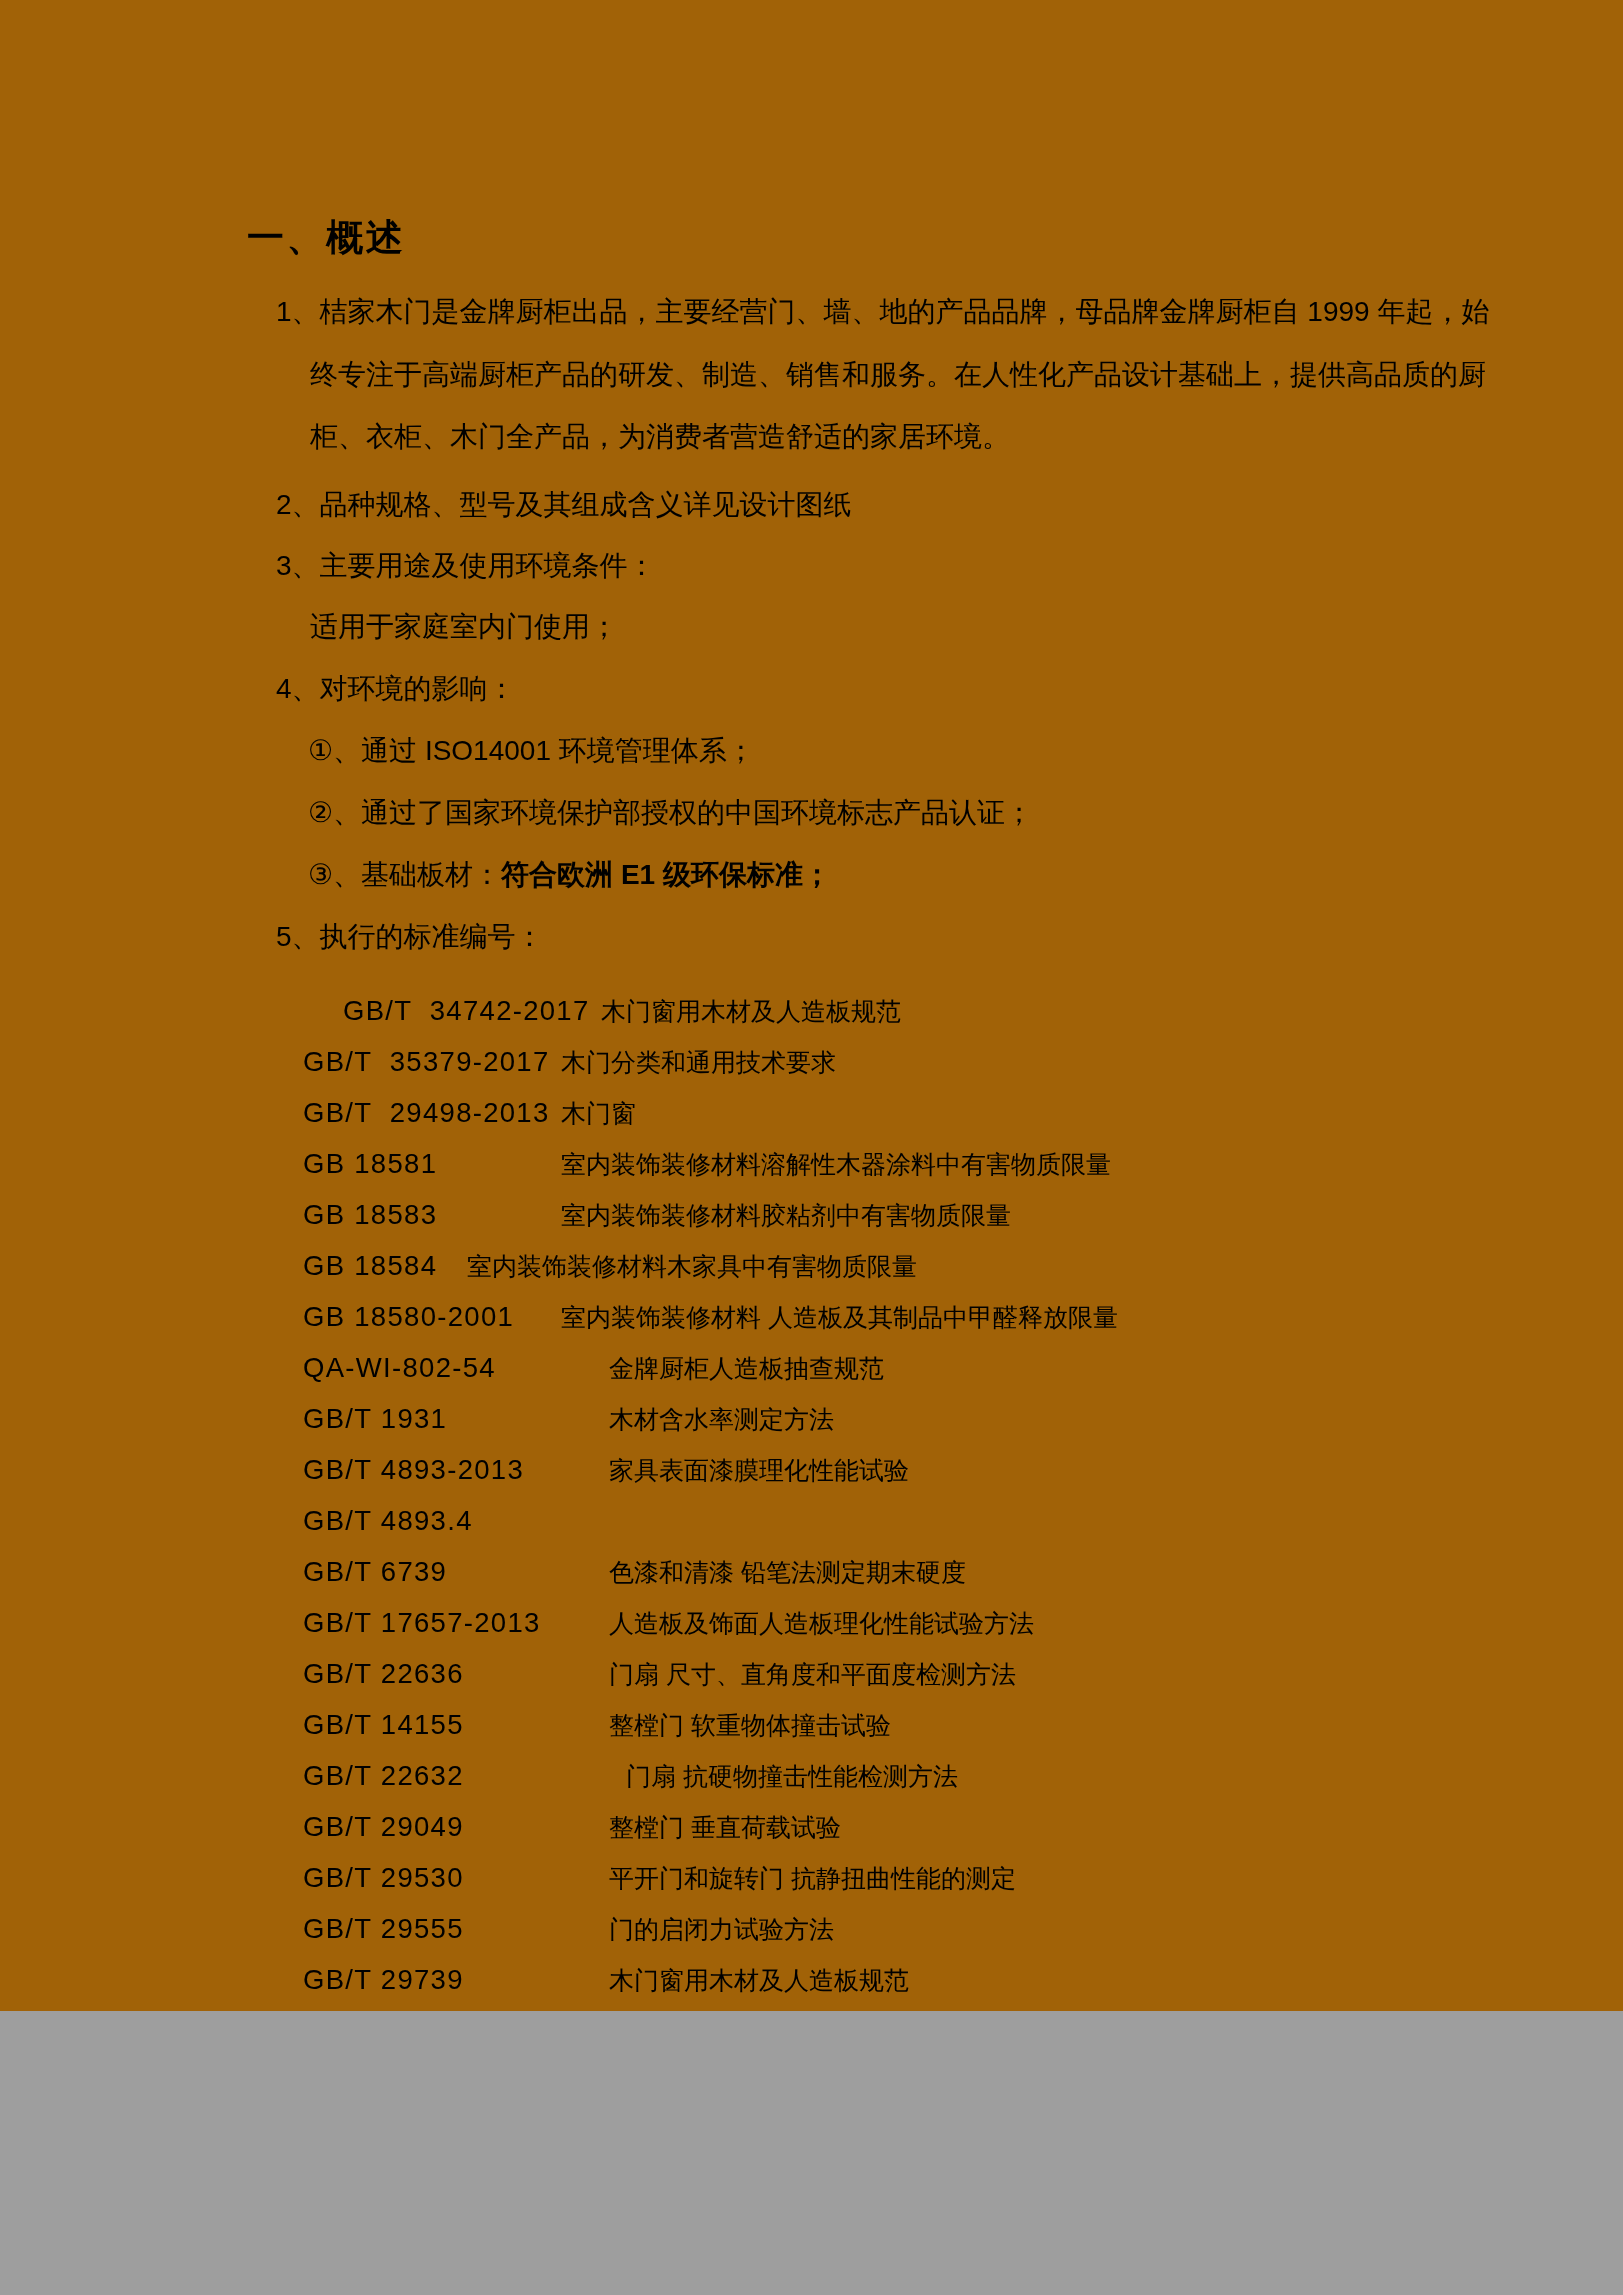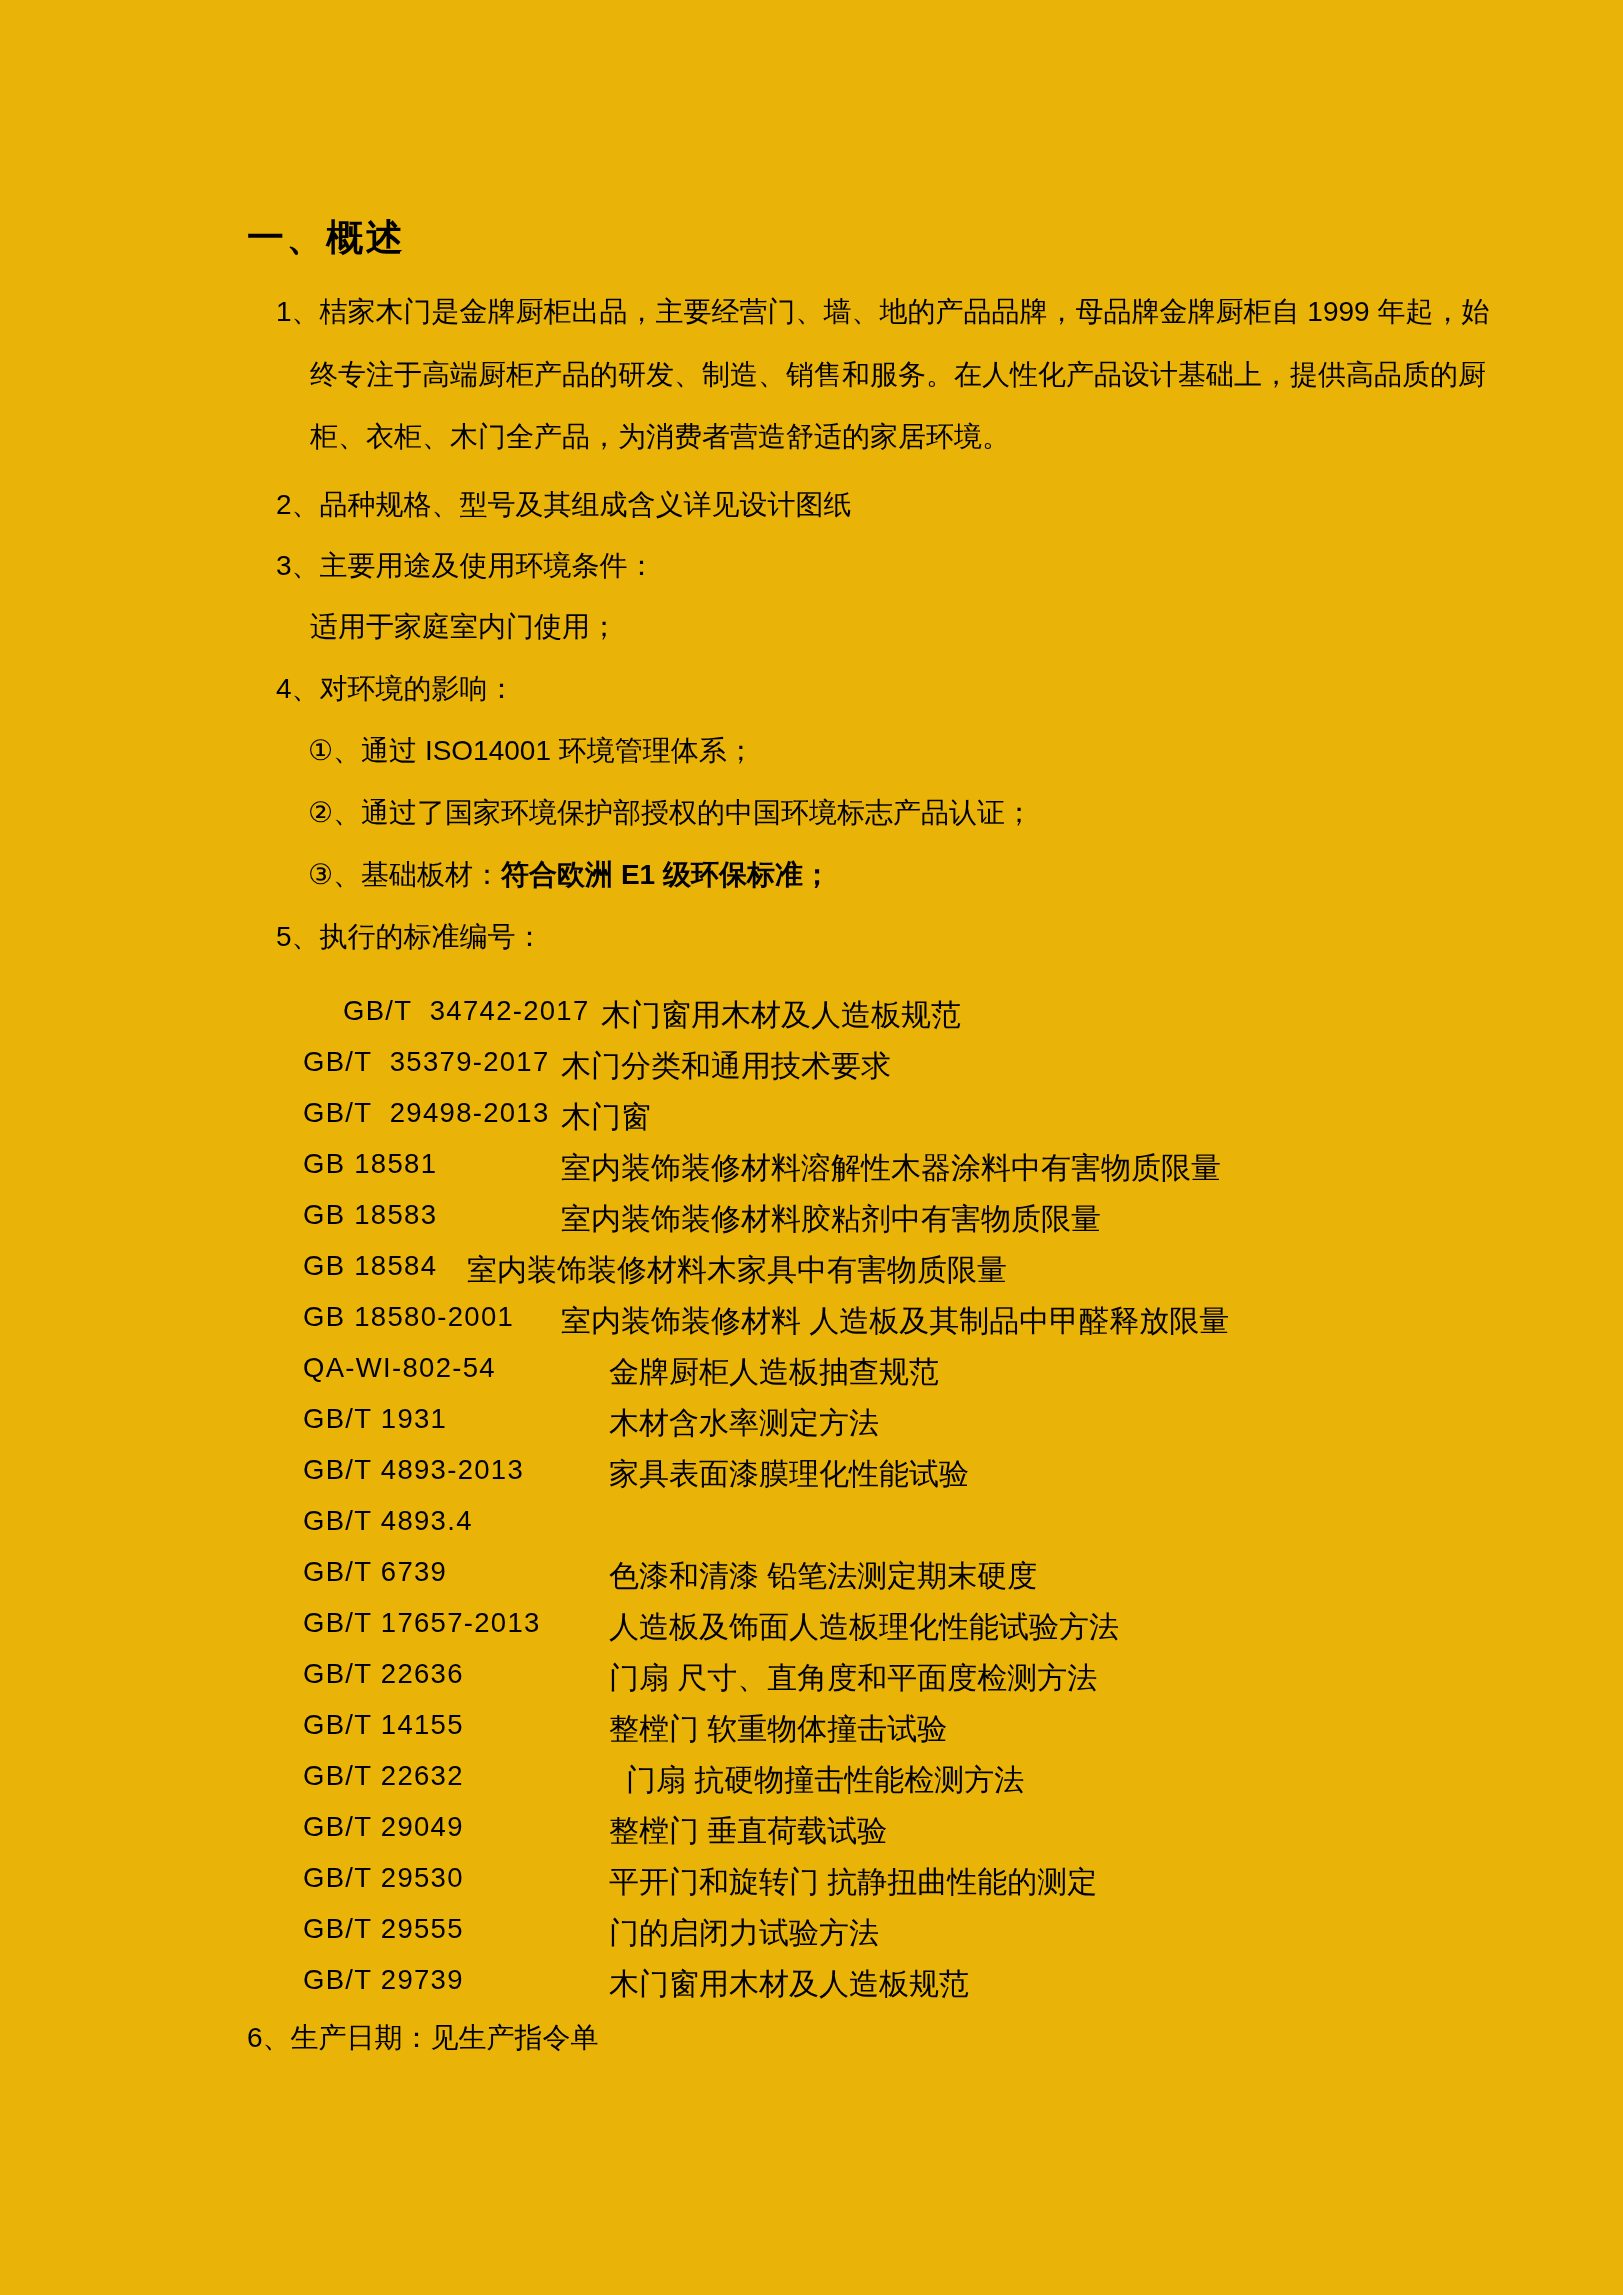--- a/index.html
+++ b/index.html
@@ -1,21 +1,21 @@
 <!DOCTYPE html>
 <html style="font-size:10.5px"><head>
 <meta charset="utf-8">
 <style>
   html,body{margin:0;padding:0;background:#9e9e9e;}
   .page{
     position:relative;
     width:1623px;
-    height:2295px;
+    height:2011px;
     margin:0 auto;
-    background:#eab308;
+    background:#a16207;
     color:#000000;
     font-family:"Liberation Sans","DejaVu Sans",sans-serif;
     overflow:hidden;
   }
   .line{
     position:absolute;
     font-size:28px;
     line-height:1.15;
     white-space:pre;
     color:#000;
@@ -52,21 +52,21 @@
   }
   .std-code{
     position:absolute;
     left:303px;
     font-size:27.5px;
     letter-spacing:1.3px;
     white-space:pre;
   }
   .std-desc{
     position:absolute;
-    font-size:30px;
+    font-size:25px;
     white-space:pre;
   }
 </style>
 </head>
 <body>
 
 <div class="page">
 
   <div class="doc-title">一、概述</div>
 

